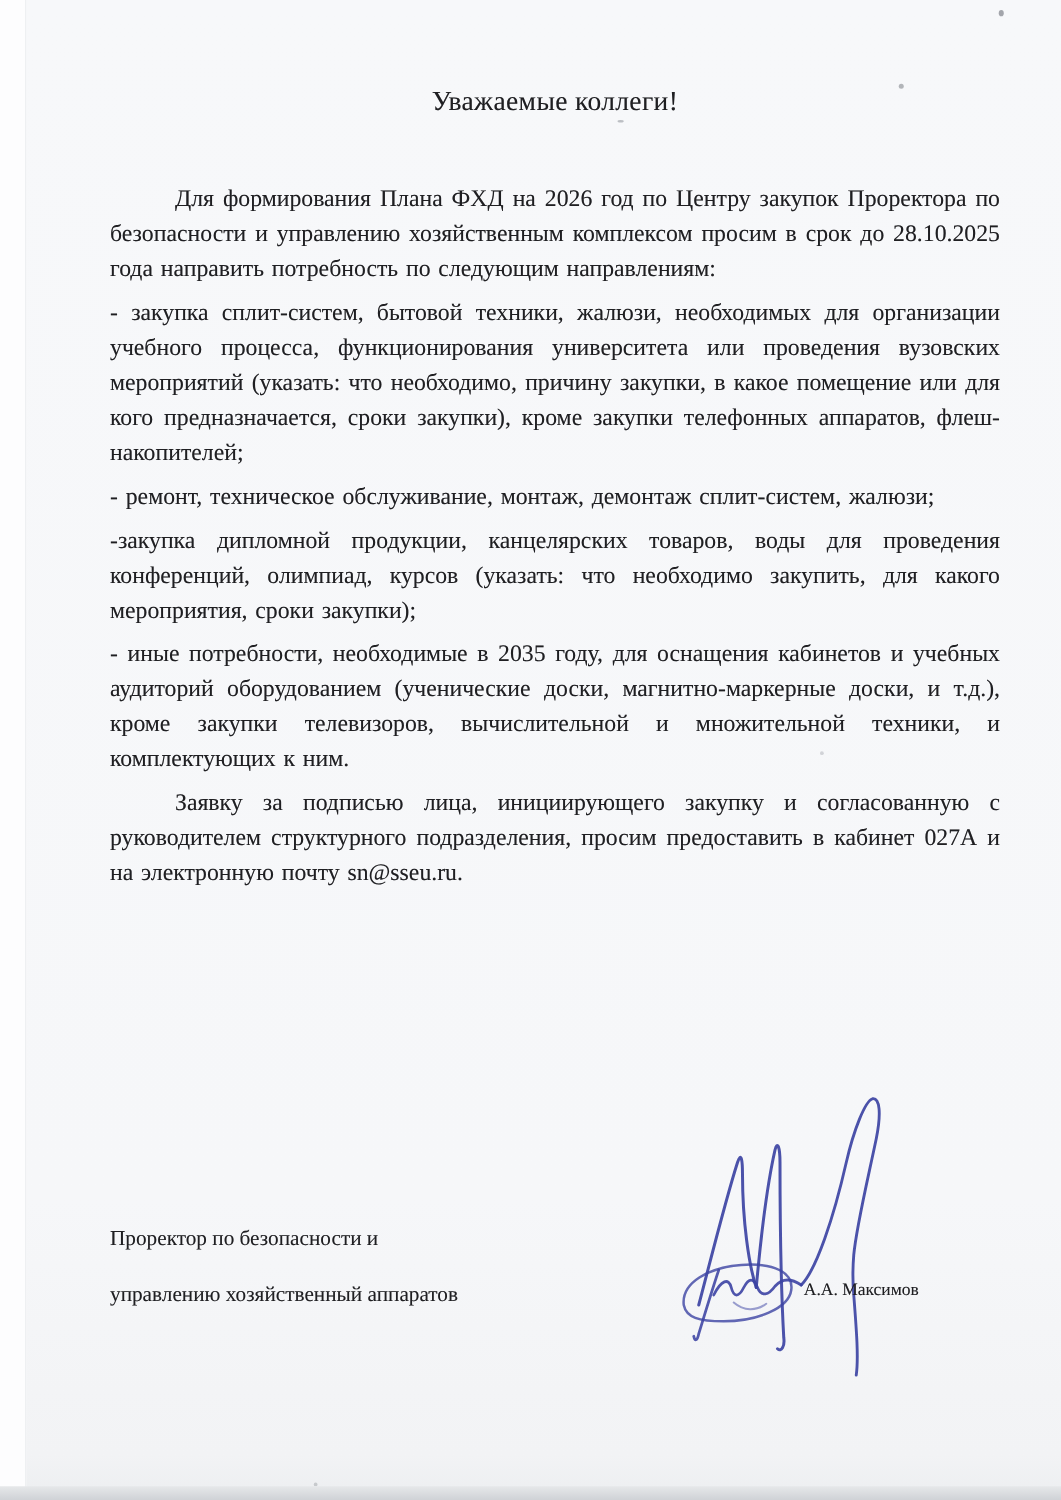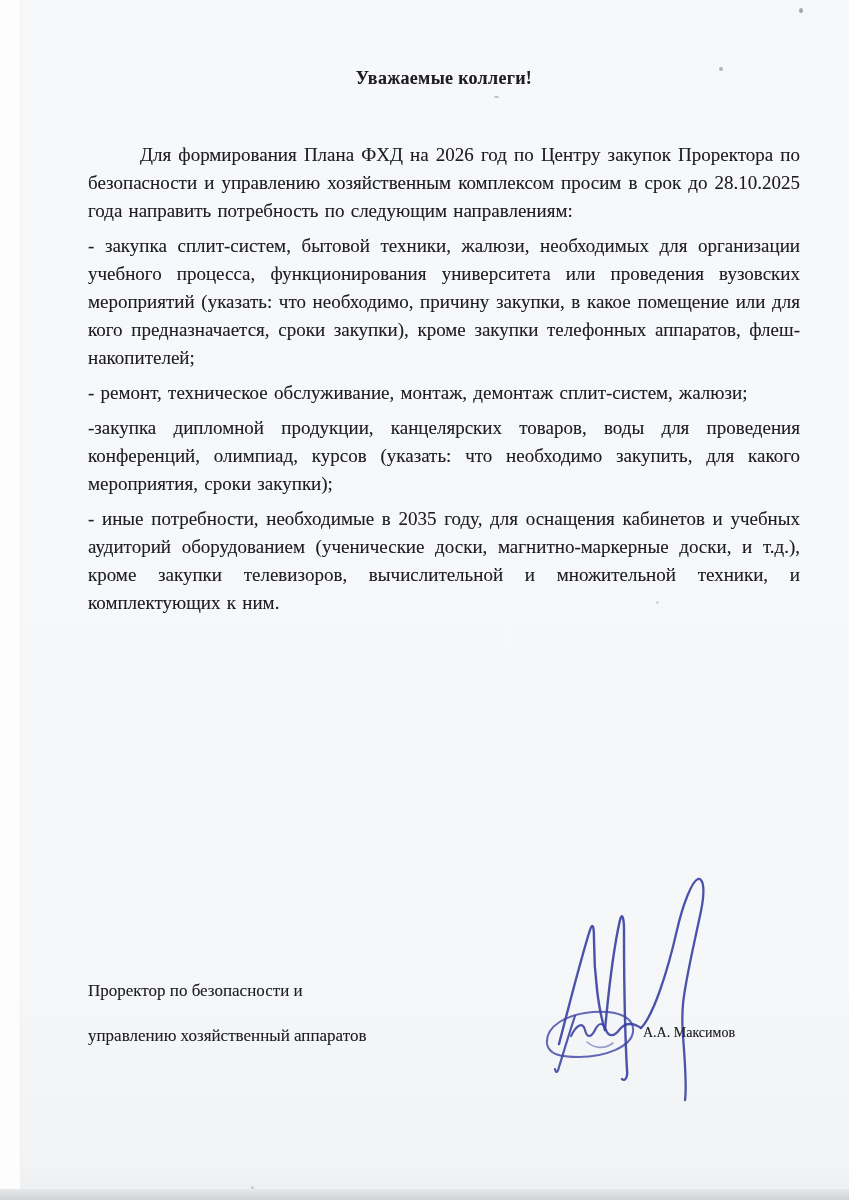--- a/index.html
+++ b/index.html
@@ -26,21 +26,21 @@
   .speck.s1{left:719px;top:67px;width:4px;height:4px;}
   .speck.s2{left:799px;top:8px;width:4px;height:5px;opacity:.8;}
   .speck.s3{left:494px;top:96px;width:5px;height:2px;opacity:.55;}
   .speck.s4{left:251px;top:1186px;width:3px;height:3px;opacity:.4;}
   .speck.s5{left:656px;top:601px;width:3px;height:3px;opacity:.35;}
 
   .content{
     position:absolute;left:88px;top:68px;width:712px;
   }
   .salutation{
-    font-size:18px;font-weight:bold;margin:0 0 52px 0;
+    font-size:22px;font-weight:normal;margin:0 0 52px 0;
     text-align:center;letter-spacing:.3px;
   }
   .content p{
     font-size:19px;line-height:28px;margin:0 0 7px 0;
     text-align:justify;word-spacing:1.5px;
     text-shadow:0 0 .4px rgba(20,20,25,.35);
   }
   .indent{text-indent:52px;}
   .salutation{text-shadow:0 0 .4px rgba(20,20,25,.35);}
 
@@ -68,20 +68,21 @@
 
   <div class="edge-left"></div>
 
   <div class="content">
     <h1 class="salutation">Уважаемые коллеги!</h1>
     <p class="indent">Для формирования Плана ФХД на 2026 год по Центру закупок Проректора по безопасности и управлению хозяйственным комплексом просим в срок до 28.10.2025 года направить потребность по следующим направлениям:</p>
     <p>- закупка сплит-систем, бытовой техники, жалюзи, необходимых для организации учебного процесса, функционирования университета или проведения вузовских мероприятий (указать: что необходимо, причину закупки, в какое помещение или для кого предназначается, сроки закупки), кроме закупки телефонных аппаратов, флеш-накопителей;</p>
     <p>- ремонт, техническое обслуживание, монтаж, демонтаж сплит-систем, жалюзи;</p>
     <p>-закупка дипломной продукции, канцелярских товаров, воды для проведения конференций, олимпиад, курсов (указать: что необходимо закупить, для какого мероприятия, сроки закупки);</p>
     <p>- иные потребности, необходимые в 2035 году, для оснащения кабинетов и учебных аудиторий оборудованием (ученические доски, магнитно-маркерные доски, и т.д.), кроме закупки телевизоров, вычислительной и множительной техники, и комплектующих к ним.</p>
+    <p class="indent">Заявку за подписью лица, инициирующего закупку и согласованную с руководителем структурного подразделения, просим предоставить в кабинет 027А и на электронную почту sn@sseu.ru.</p>
   </div>
 
   <div class="sig-role1">Проректор по безопасности и</div>
   <div class="sig-role2">управлению хозяйственный аппаратов</div>
 
   <svg class="sig-svg" viewBox="0 0 180 245" xmlns="http://www.w3.org/2000/svg" aria-hidden="true">
 
     <path d="M24,178 C34,140 46,92 55,64 C58,55 59,62 59,74 C59,110 64,146 70,164" stroke-width="2.4" opacity="0.92"></path>
 
     <path d="M70,164 C74,120 80,76 85,54 C87,46 89,52 89,64 C89,120 90,168 92,204 C93,211 90,216 87,213" stroke-width="2.4" opacity="0.92"></path>

